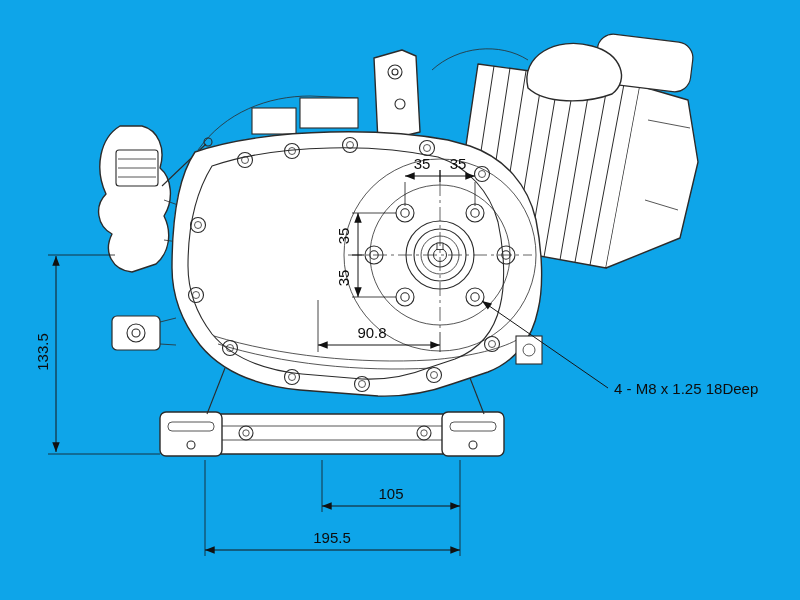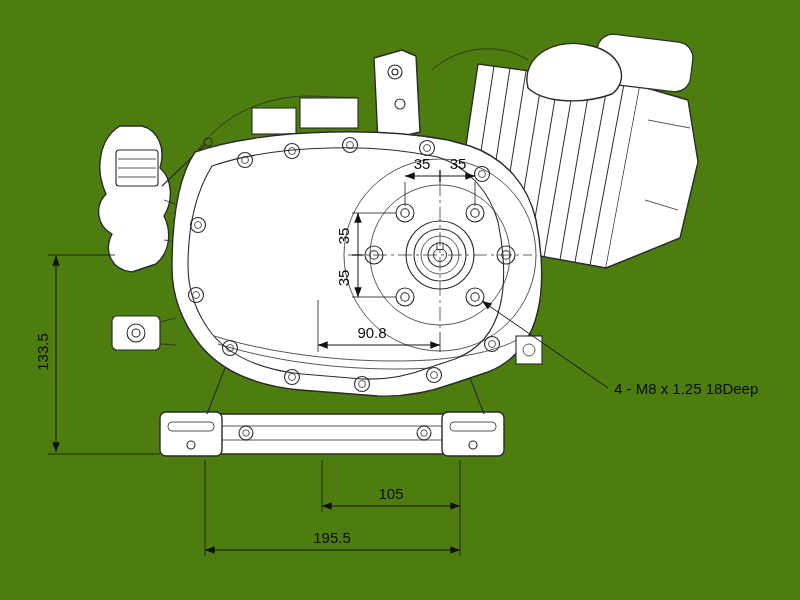--- a/index.html
+++ b/index.html
@@ -1,16 +1,16 @@
 <!DOCTYPE html>
 <html><head>
 <meta charset="utf-8">
 <style>
   html,body{margin:0;padding:0;background:#ffffff;}
-  #stage{position:relative;width:800px;height:600px;background:#4d7c0f;overflow:hidden;
+  #stage{position:relative;width:800px;height:600px;background:#0ea5e9;overflow:hidden;
          font-family:"Liberation Sans",sans-serif;}
   svg{display:block;}
   .ol   {fill:#ffffff;stroke:#2b2b2b;stroke-width:1.4;stroke-linejoin:round;}
   .ln   {fill:none;stroke:#2b2b2b;stroke-width:1.1;stroke-linejoin:round;}
   .thin {fill:none;stroke:#2b2b2b;stroke-width:0.8;}
   .fin  {stroke:#2b2b2b;stroke-width:1;}
   .dim  {stroke:#161616;stroke-width:1;fill:none;}
   .ext  {stroke:#161616;stroke-width:0.8;fill:none;}
   .cl   {stroke:#3c3c3c;stroke-width:0.8;fill:none;stroke-dasharray:14 4 3 4;}
   .wf   {fill:#ffffff;stroke:#2b2b2b;}

